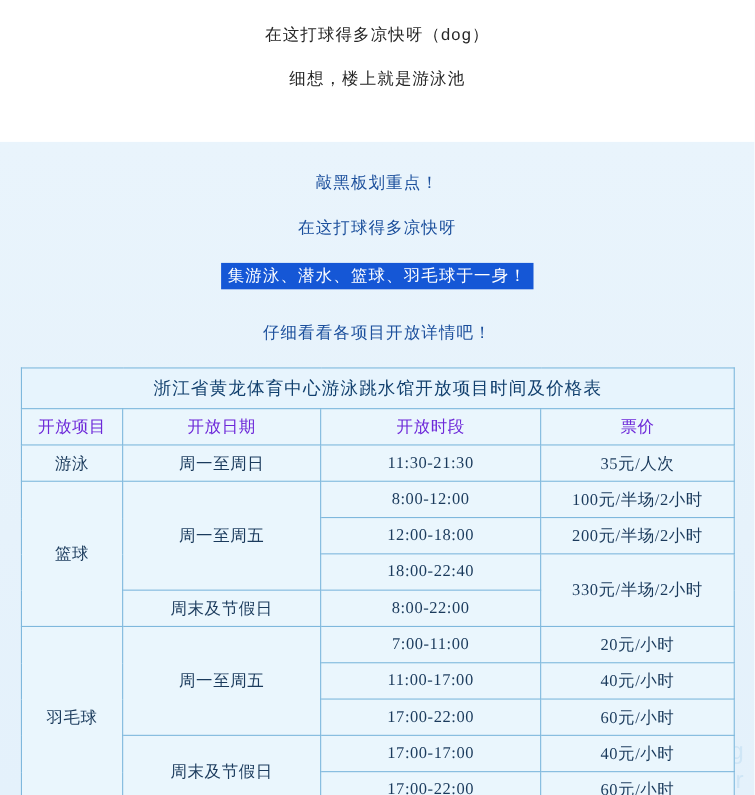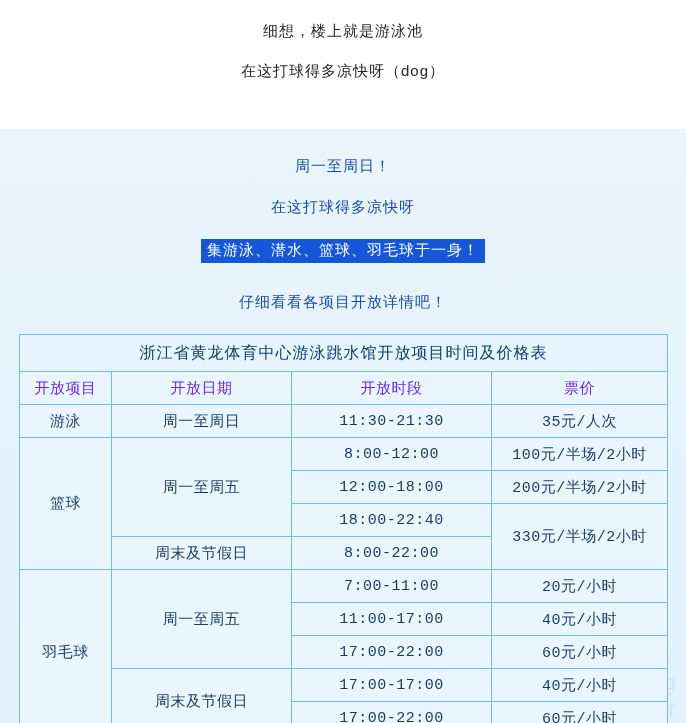--- a/index.html
+++ b/index.html
@@ -91,21 +91,21 @@
     border-collapse: collapse;
     width: 100%;
     background: #eaf6fd;
     table-layout: fixed;
   }
   table.price td, table.price th {
     border: 1px solid #7fb8dd;
     text-align: center;
     font-size: 15px;
     color: #1a3a5c;
-    font-family: Liberation Mono, monospace;
+    font-family: Liberation Serif, serif;
     padding: 3px 2px;
     height: 26px;
     letter-spacing: 0.5px;
   }
   table.price th.title {
     font-size: 16px;
     color: #12406e;
     height: 30px;
     letter-spacing: 1px;
     font-weight: normal;
@@ -113,41 +113,41 @@
   }
   table.price .hdr td {
     font-size: 15px;
     color: #6d28d9;
   }
 </style>
 </head>
 <body>
 
 <div class="top-lines">
+  <div class="line">在这打球得多凉快呀（dog）</div>
   <div class="line">细想，楼上就是游泳池</div>
-  <div class="line">在这打球得多凉快呀（dog）</div>
 </div>
 
 <div class="blue-panel">
 
   <svg class="watermark-logo" viewBox="0 0 90 70" aria-hidden="true">
     <circle cx="24" cy="20" r="9" fill="currentColor"></circle>
     <circle cx="48" cy="14" r="7" fill="currentColor"></circle>
     <circle cx="68" cy="26" r="8" fill="currentColor"></circle>
     <circle cx="34" cy="44" r="10" fill="currentColor"></circle>
     <circle cx="60" cy="50" r="7" fill="currentColor"></circle>
   </svg>
 
   <div class="watermark">
     <div class="wm1">Huanglong</div>
     <div class="wm2">Sports Center</div>
   </div>
 
   <div class="headline-block">
-    <div class="hl">周一至周日！</div>
+    <div class="hl">敲黑板划重点！</div>
     <div class="hl">在这打球得多凉快呀</div>
     <div style="margin-bottom:30px;">
       <span class="hl-highlight">集游泳、潜水、篮球、羽毛球于一身！</span>
     </div>
     <div class="hl">仔细看看各项目开放详情吧！</div>
   </div>
 
   <div class="table-wrap">
     <table class="price">
       <colgroup>

